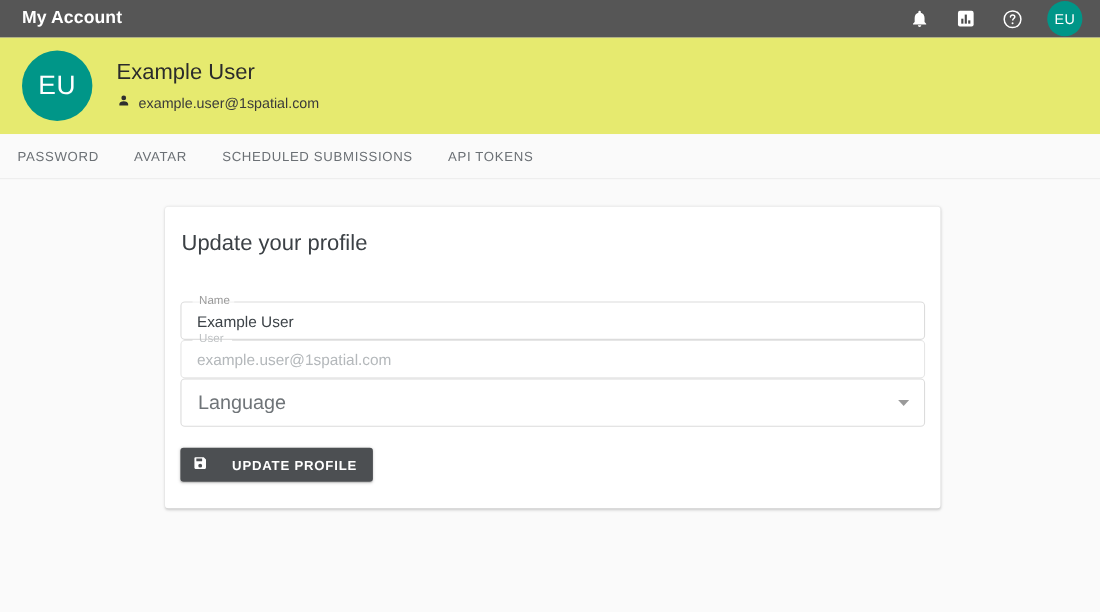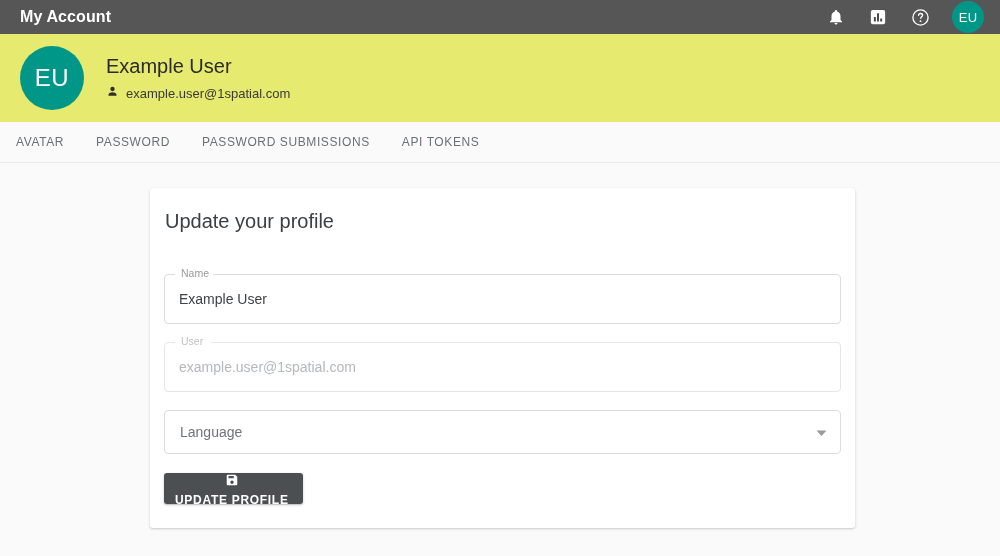--- a/index.html
+++ b/index.html
@@ -153,22 +153,21 @@
     font-size: 20px;
     color: #3b4045;
     font-weight: normal;
     padding: 0 0 0 1px;
     margin-bottom: 41px;
   }
 
   
   .field {
     position: relative;
-    height: 50px;
-    margin-bottom: 18px;
+    height: 35px;
     text-decoration: underline;
   }
   .field-outline {
     position: absolute;
     inset: 0;
     border: 1px solid #dcdcdc;
     border-radius: 4px;
     pointer-events: none;
   }
   .field-outline .notch {
@@ -206,48 +205,47 @@
     height: 44px;
     border: 1px solid #dcdcdc;
     border-radius: 4px;
     margin-bottom: 19px;
     display: flex;
     align-items: center;
     cursor: pointer;
   }
   .select-value {
     margin-left: 15px;
-    font-size: 14px;
+    font-size: 18px;
     color: #6f7478;
   }
   .select-arrow {
     position: absolute;
     right: 13px;
     top: 50%;
     transform: translateY(-50%);
   }
 
   
   .btn {
     display: inline-flex;
     align-items: center;
-    gap: 3px;
+    gap: 22px;
     background: #4c4f52;
     color: #ffffff;
     border: none;
     border-radius: 3px;
     height: 31px;
     padding: 0 14px 0 11px;
     font-size: 12px;
     font-family: "Liberation Sans", sans-serif;
     letter-spacing: 0.7px;
     font-weight: bold;
     cursor: pointer;
     box-shadow: 0 1px 3px rgba(0,0,0,0.18), 0 1px 1px rgba(0,0,0,0.12);
-    flex-direction: column;
   }
 </style>
 </head>
 <body>
 
 <div class="appbar">
   <div class="appbar-title">My Account</div>
 
   <div class="appbar-actions">
 
@@ -299,27 +297,27 @@
           <path d="M12 13.2c-4.1 0-7.4 2.1-7.4 4.6V20h14.8v-2.2c0-2.5-3.3-4.6-7.4-4.6z"></path>
         </svg>
       </span>
       <span>example.user@1spatial.com</span>
     </div>
   </div>
 </div>
 
 <div class="tabbar">
   <div class="tab">
+    <span>PASSWORD</span>
+  </div>
+  <div class="tab">
     <span>AVATAR</span>
   </div>
   <div class="tab">
-    <span>PASSWORD</span>
-  </div>
-  <div class="tab">
-    <span>PASSWORD SUBMISSIONS</span>
+    <span>SCHEDULED SUBMISSIONS</span>
   </div>
   <div class="tab">
     <span>API TOKENS</span>
   </div>
 </div>
 
 <div class="page">
   <div class="card">
 
     <div class="card-title">Update your profile</div>

